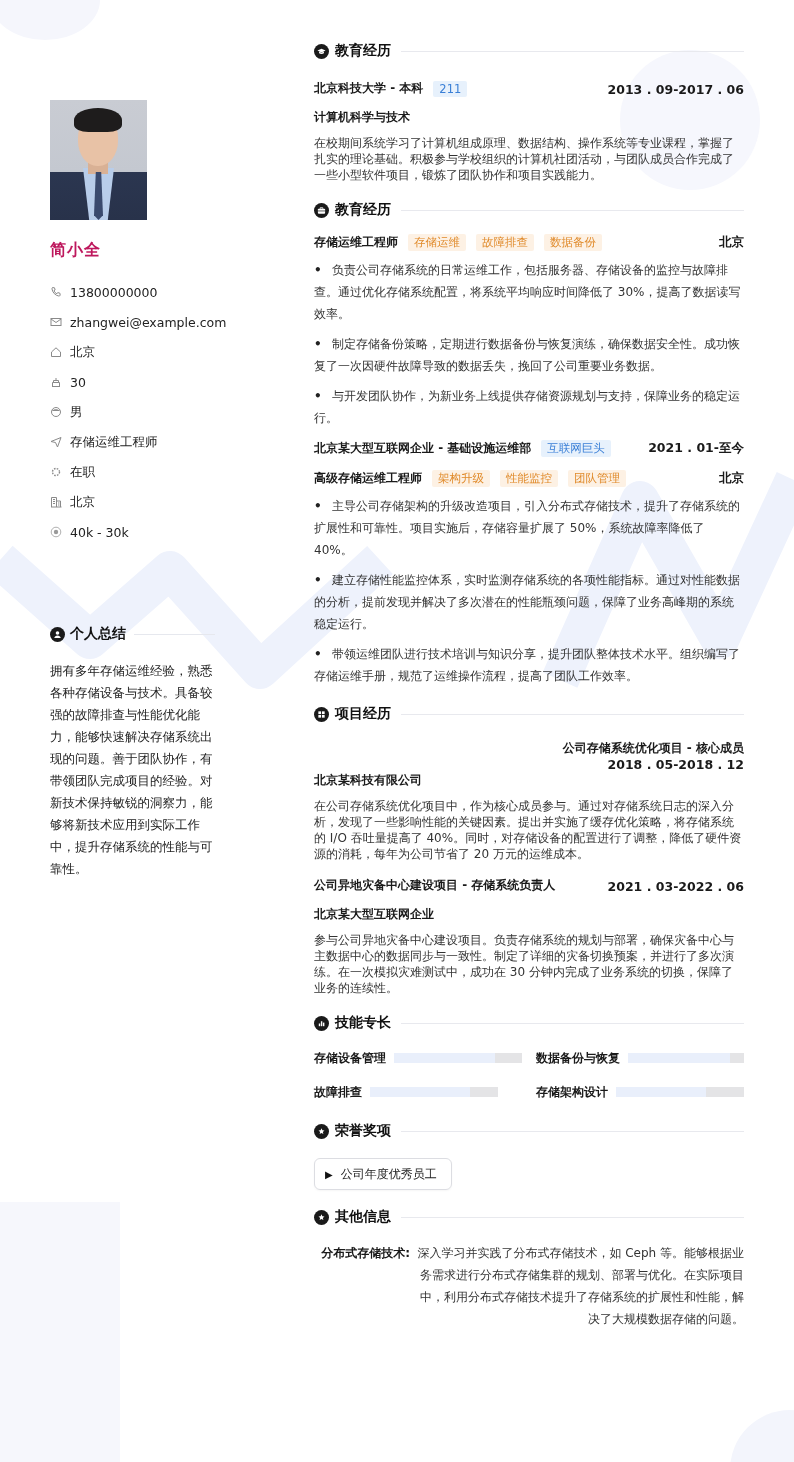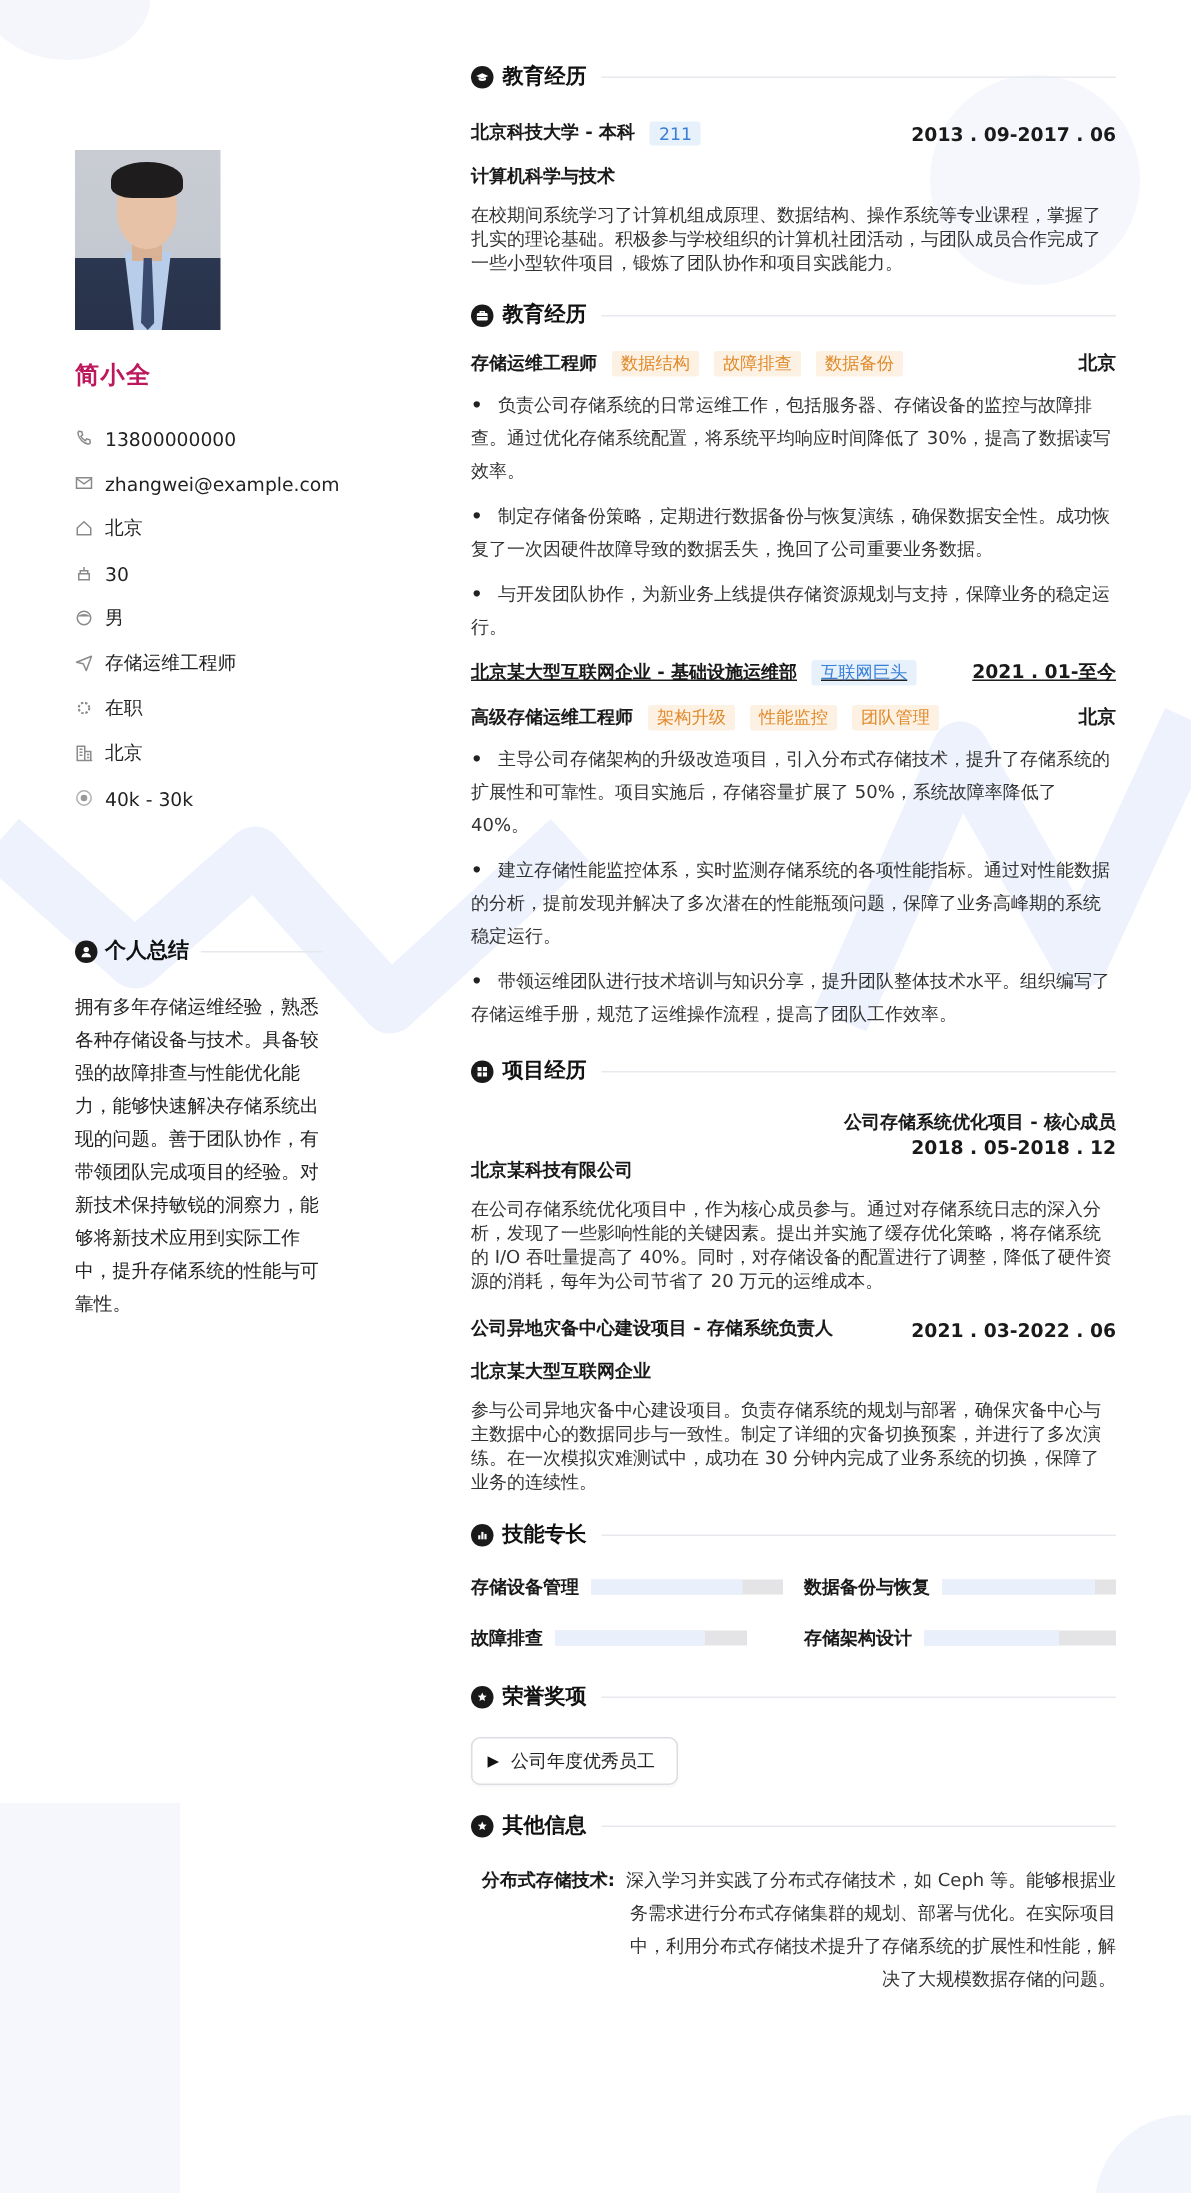--- a/index.html
+++ b/index.html
@@ -212,35 +212,35 @@
             </svg>
           </span>
         <span>教育经历</span>
         <span class="line"></span>
       </div>
 
       <div>
         <div class="row" style="margin-top:10px;">
           <div class="lft">
             <span>存储运维工程师</span>
-            <span class="tag-orange">数据结构</span>
+            <span class="tag-orange">存储运维</span>
             <span class="tag-orange">故障排查</span>
             <span class="tag-orange">数据备份</span>
           </div>
           <span class="rt">北京</span>
         </div>
         <ul class="bullets" style="margin-top:8px;">
           <li><span class="dot">•</span><span>负责公司存储系统的日常运维工作，包括服务器、存储设备的监控与故障排查。通过优化存储系统配置，将系统平均响应时间降低了 30%，提高了数据读写效率。</span></li>
           <li><span class="dot">•</span><span>制定存储备份策略，定期进行数据备份与恢复演练，确保数据安全性。成功恢复了一次因硬件故障导致的数据丢失，挽回了公司重要业务数据。</span></li>
           <li><span class="dot">•</span><span>与开发团队协作，为新业务上线提供存储资源规划与支持，保障业务的稳定运行。</span></li>
         </ul>
       </div>
 
       <div>
-        <div class="row" style="margin-top:4px;text-decoration:underline;">
+        <div class="row" style="margin-top:4px;">
           <div class="lft">
             <span>北京某大型互联网企业 - 基础设施运维部</span>
             <span class="tag-blue">互联网巨头</span>
           </div>
           <span class="rt">2021 . 01-至今</span>
         </div>
         <div class="row" style="margin-top:10px;">
           <div class="lft">
             <span>高级存储运维工程师</span>
             <span class="tag-orange">架构升级</span>

